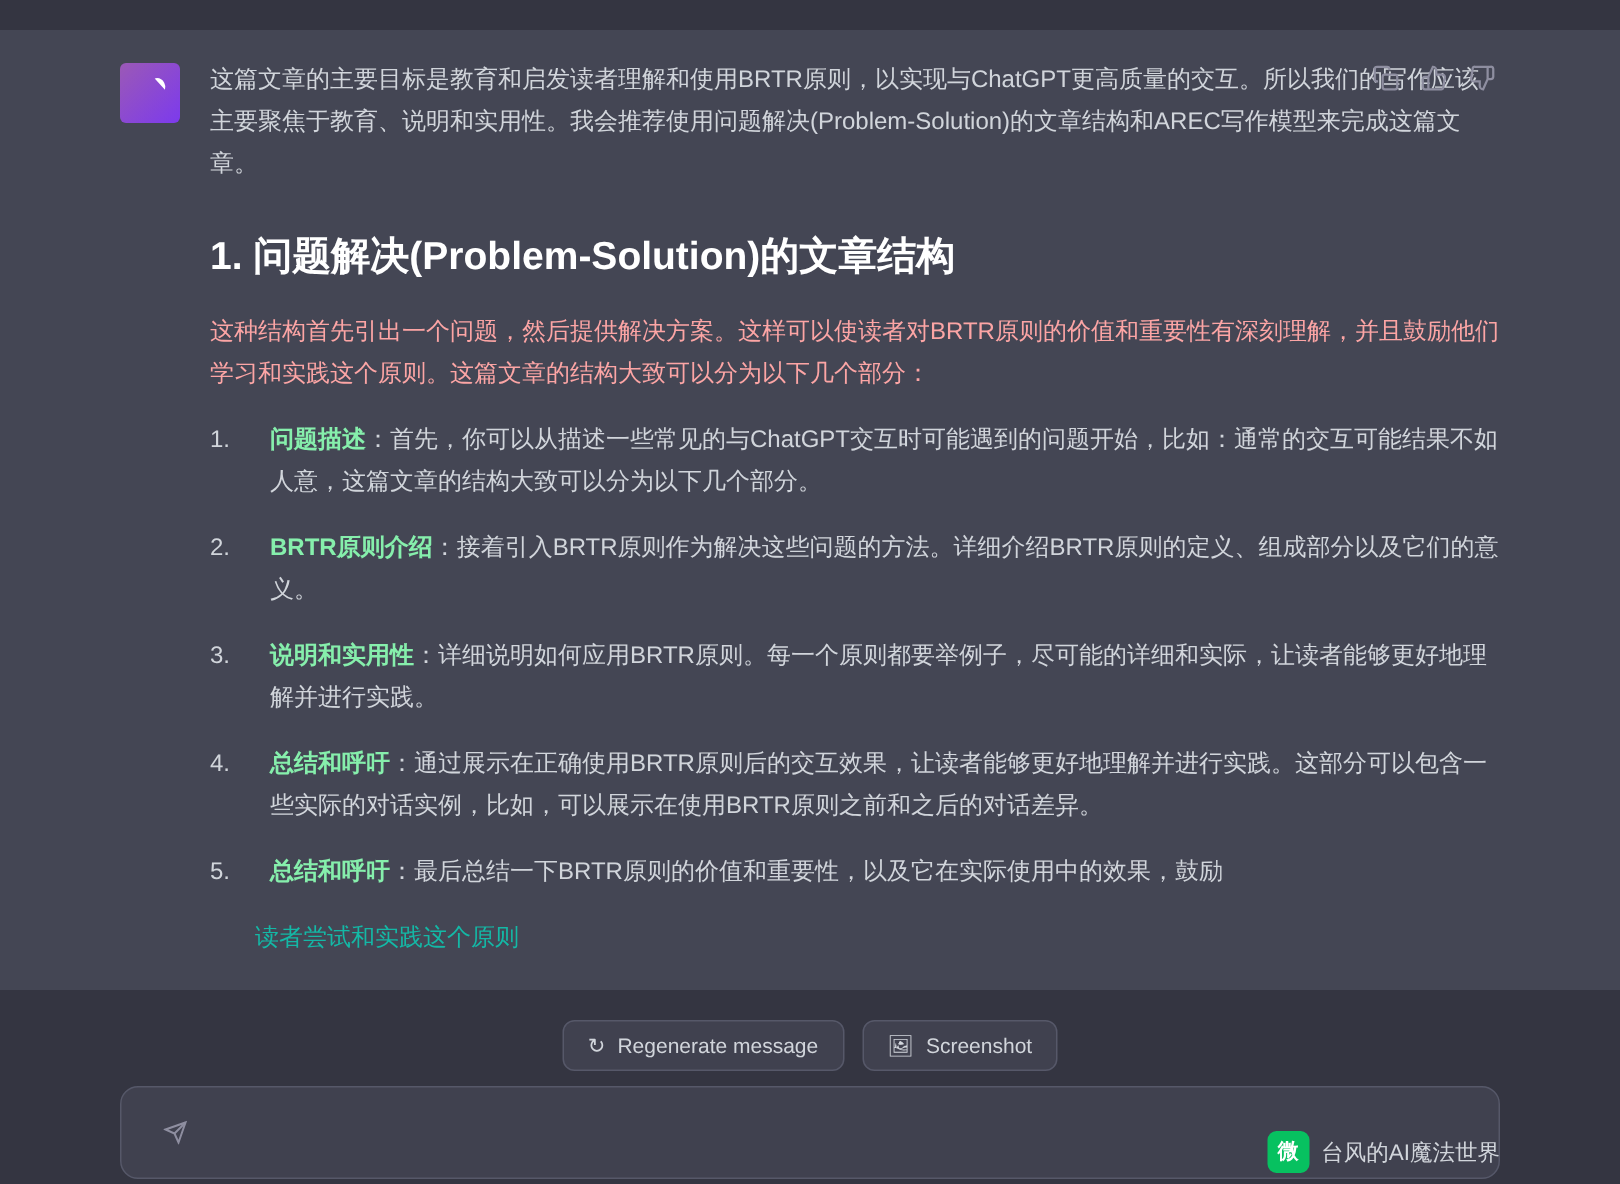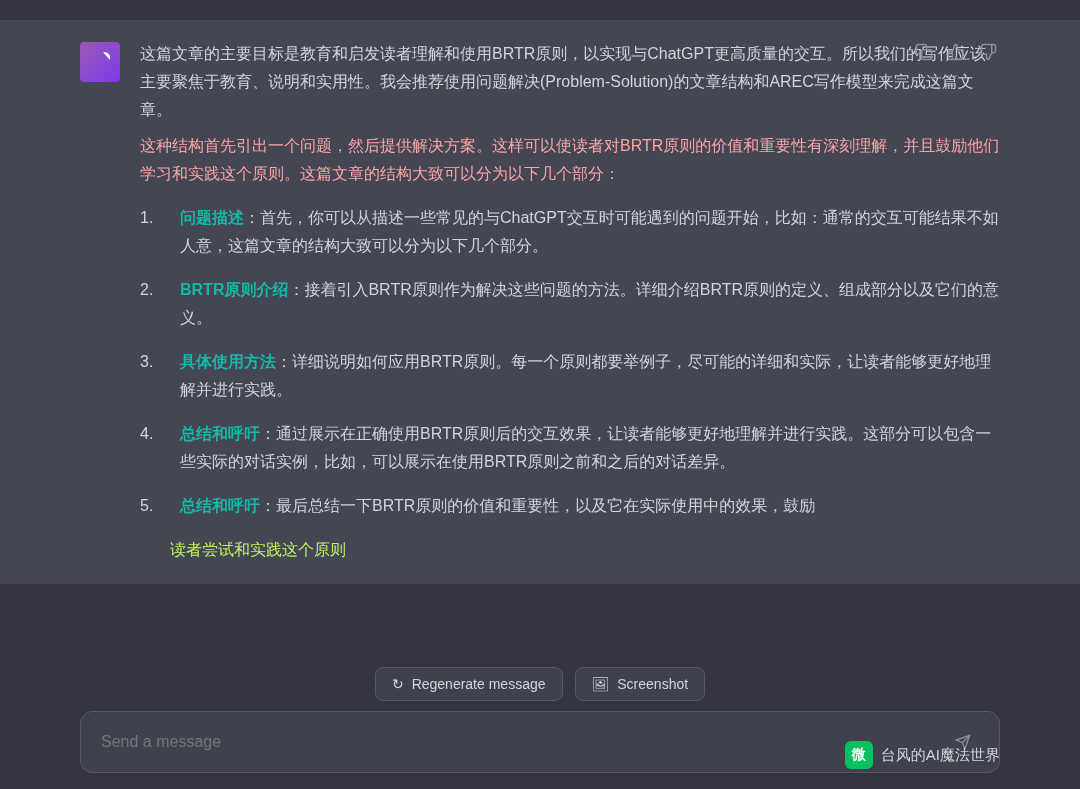--- a/index.html
+++ b/index.html
@@ -112,21 +112,21 @@
 
     .list-item::before {
       content: counter(list-counter) ".";
       flex-shrink: 0;
       color: #d1d5db;
       min-width: 20px;
     }
 
     .bold {
       font-weight: 700;
-      color: #14b8a6;
+      color: #86efac;
     }
 
     .intro-text {
       color: #d1d5db;
       font-size: 16px;
       line-height: 1.75;
       margin-bottom: 8px;
     }
 
     .bottom-bar {
@@ -230,46 +230,47 @@
     <div class="avatar">
       <svg viewBox="0 0 41 41" xmlns="http://www.w3.org/2000/svg">
         <path d="M37.532 16.87a9.963 9.963 0 0 0-.856-8.184 10.078 10.078 0 0 0-10.855-4.835 9.964 9.964 0 0 0-6.213-2.finding A10.079 10.079 0 0 0 9.77 6.553a9.967 9.967 0 0 0-6.681 4.834 10.08 10.08 0 0 0 1.24 11.817 9.965 9.965 0 0 0 .856 8.185 10.079 10.079 0 0 0 10.855 4.835 9.965 9.965 0 0 0 6.214 2.197 10.079 10.079 0 0 0 9.608-6.981 9.967 9.967 0 0 0 6.68-4.834 10.079 10.079 0 0 0-1.24-11.816z" fill="white"></path>
       </svg>
 
     </div>
 
     <div class="message-content">
       <p class="intro-text">这篇文章的主要目标是教育和启发读者理解和使用BRTR原则，以实现与ChatGPT更高质量的交互。所以我们的写作应该主要聚焦于教育、说明和实用性。我会推荐使用问题解决(Problem-Solution)的文章结构和AREC写作模型来完成这篇文章。</p>
 
+      <h2 class="heading-1">1. 问题解决(Problem-Solution)的文章结构</h2>
 
       <p class="paragraph">这种结构首先引出一个问题，然后提供解决方案。这样可以使读者对BRTR原则的价值和重要性有深刻理解，并且鼓励他们学习和实践这个原则。这篇文章的结构大致可以分为以下几个部分：</p>
 
       <ol class="ordered-list">
         <li class="list-item">
           <span></span>
           <span><span class="bold">问题描述</span><span>：首先，你可以从描述一些常见的与ChatGPT交互时可能遇到的问题开始，比如：通常的交互可能结果不如人意，这篇文章的结构大致可以分为以下几个部分。</span></span>
         </li>
         <li class="list-item">
           <span></span>
           <span><span class="bold">BRTR原则介绍</span><span>：接着引入BRTR原则作为解决这些问题的方法。详细介绍BRTR原则的定义、组成部分以及它们的意义。</span></span>
         </li>
         <li class="list-item">
           <span></span>
-          <span><span class="bold">具体使用方法</span><span>：详细说明如何应用BRTR原则。每一个原则都要举例子，尽可能的详细和实际，让读者能够更好地理解并进行实践。</span></span>
+          <span><span class="bold">说明和实用性</span><span>：详细说明如何应用BRTR原则。每一个原则都要举例子，尽可能的详细和实际，让读者能够更好地理解并进行实践。</span></span>
         </li>
         <li class="list-item">
           <span></span>
           <span><span class="bold">总结和呼吁</span><span>：通过展示在正确使用BRTR原则后的交互效果，让读者能够更好地理解并进行实践。这部分可以包含一些实际的对话实例，比如，可以展示在使用BRTR原则之前和之后的对话差异。</span></span>
         </li>
         <li class="list-item">
           <span></span>
           <span><span class="bold">总结和呼吁</span><span>：最后总结一下BRTR原则的价值和重要性，以及它在实际使用中的效果，鼓励</span></span>
         </li>
       </ol>
-      <p style="color:#bef264; font-size:16px; line-height:1.75; margin-left:30px;">读者尝试和实践这个原则</p>
+      <p style="color:#14b8a6; font-size:16px; line-height:1.75; margin-left:30px;">读者尝试和实践这个原则</p>
     </div>
 
     <div class="message-actions">
       <div class="actions-top-row">
         <div class="action-icon" title="Copy">
           <svg width="18" height="18" viewBox="0 0 24 24" fill="none" stroke="currentColor" stroke-width="2">
             <rect x="9" y="9" width="13" height="13" rx="2" ry="2"></rect>
             <path d="M5 15H4a2 2 0 0 1-2-2V4a2 2 0 0 1 2-2h9a2 2 0 0 1 2 2v1"></path>
           </svg>
         </div>
@@ -294,21 +295,20 @@
       <span class="btn-icon">↻</span>
       <span>Regenerate message</span>
     </button>
     <button class="action-btn">
       <span class="btn-icon">🖼</span>
       <span>Screenshot</span>
     </button>
   </div>
 
   <div class="input-wrapper">
-    <input class="input-field" type="text" placeholder="Send a message" style="">
     <button class="send-button">
       <svg width="16" height="16" viewBox="0 0 24 24" fill="none" stroke="currentColor" stroke-width="2">
         <line x1="22" y1="2" x2="11" y2="13"></line>
         <polygon points="22 2 15 22 11 13 2 9 22 2"></polygon>
       </svg>
     </button>
   </div>
 
   <div class="watermark">
     <div class="watermark-icon">微</div>

